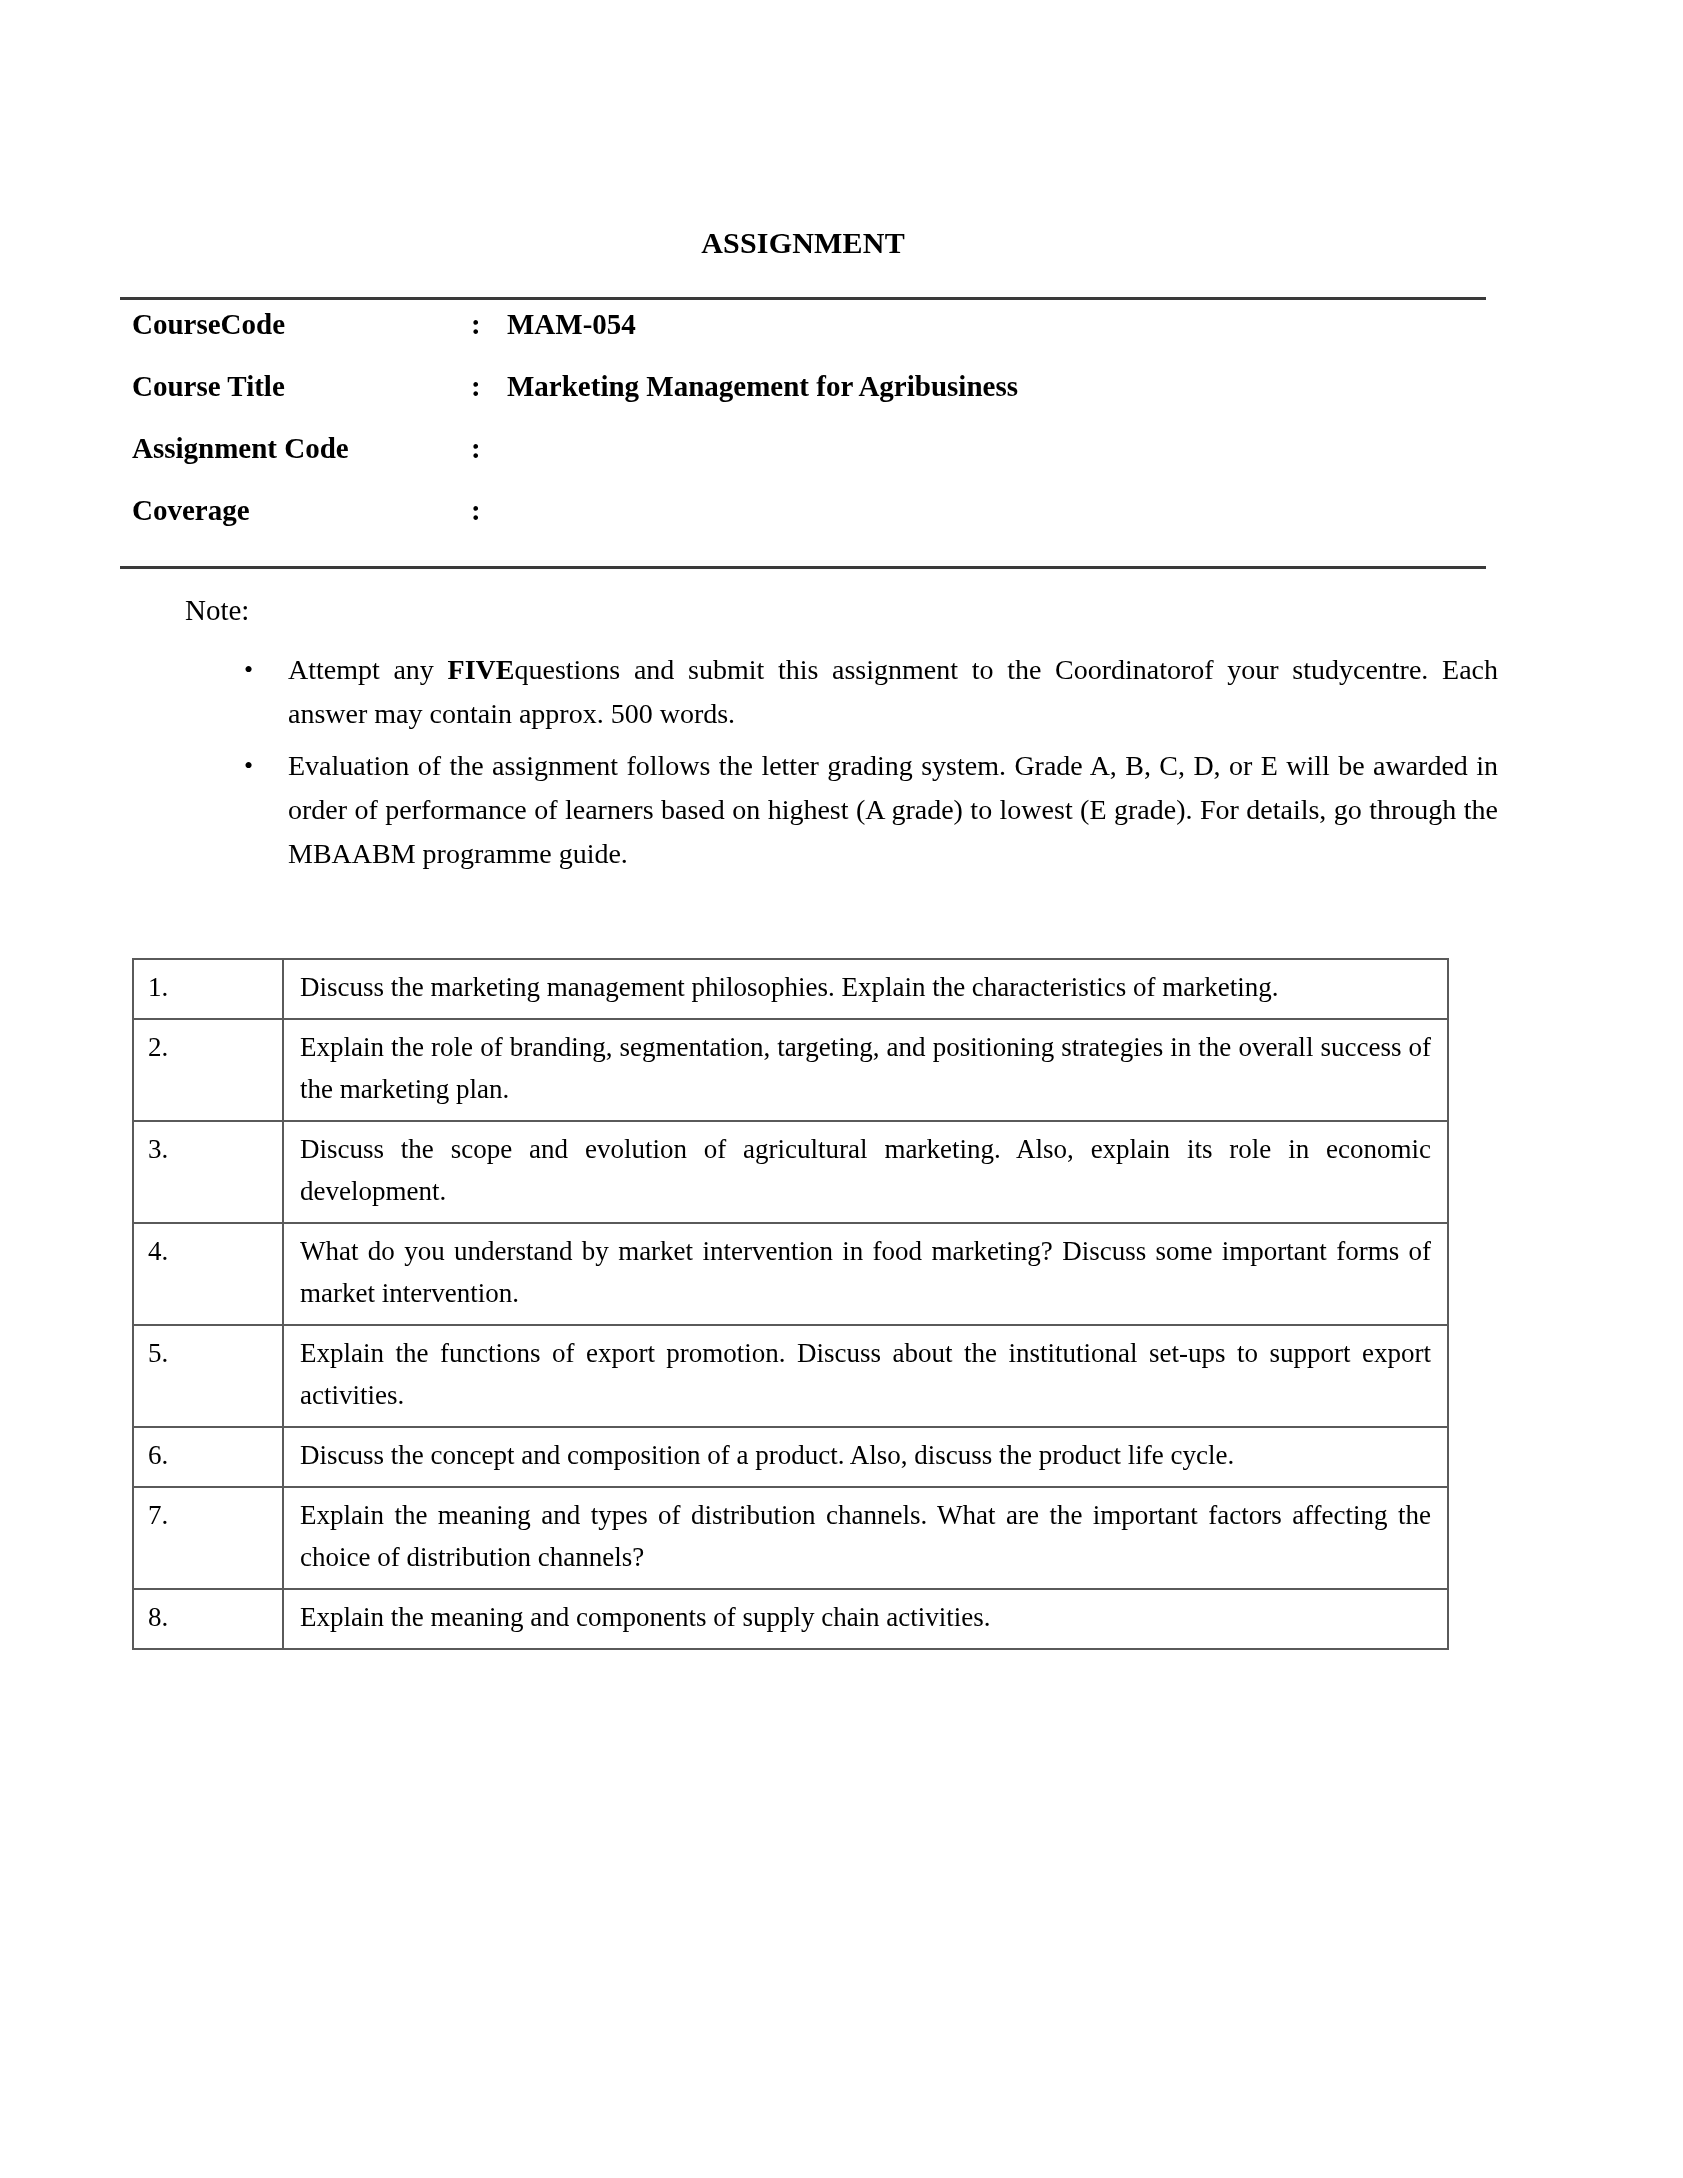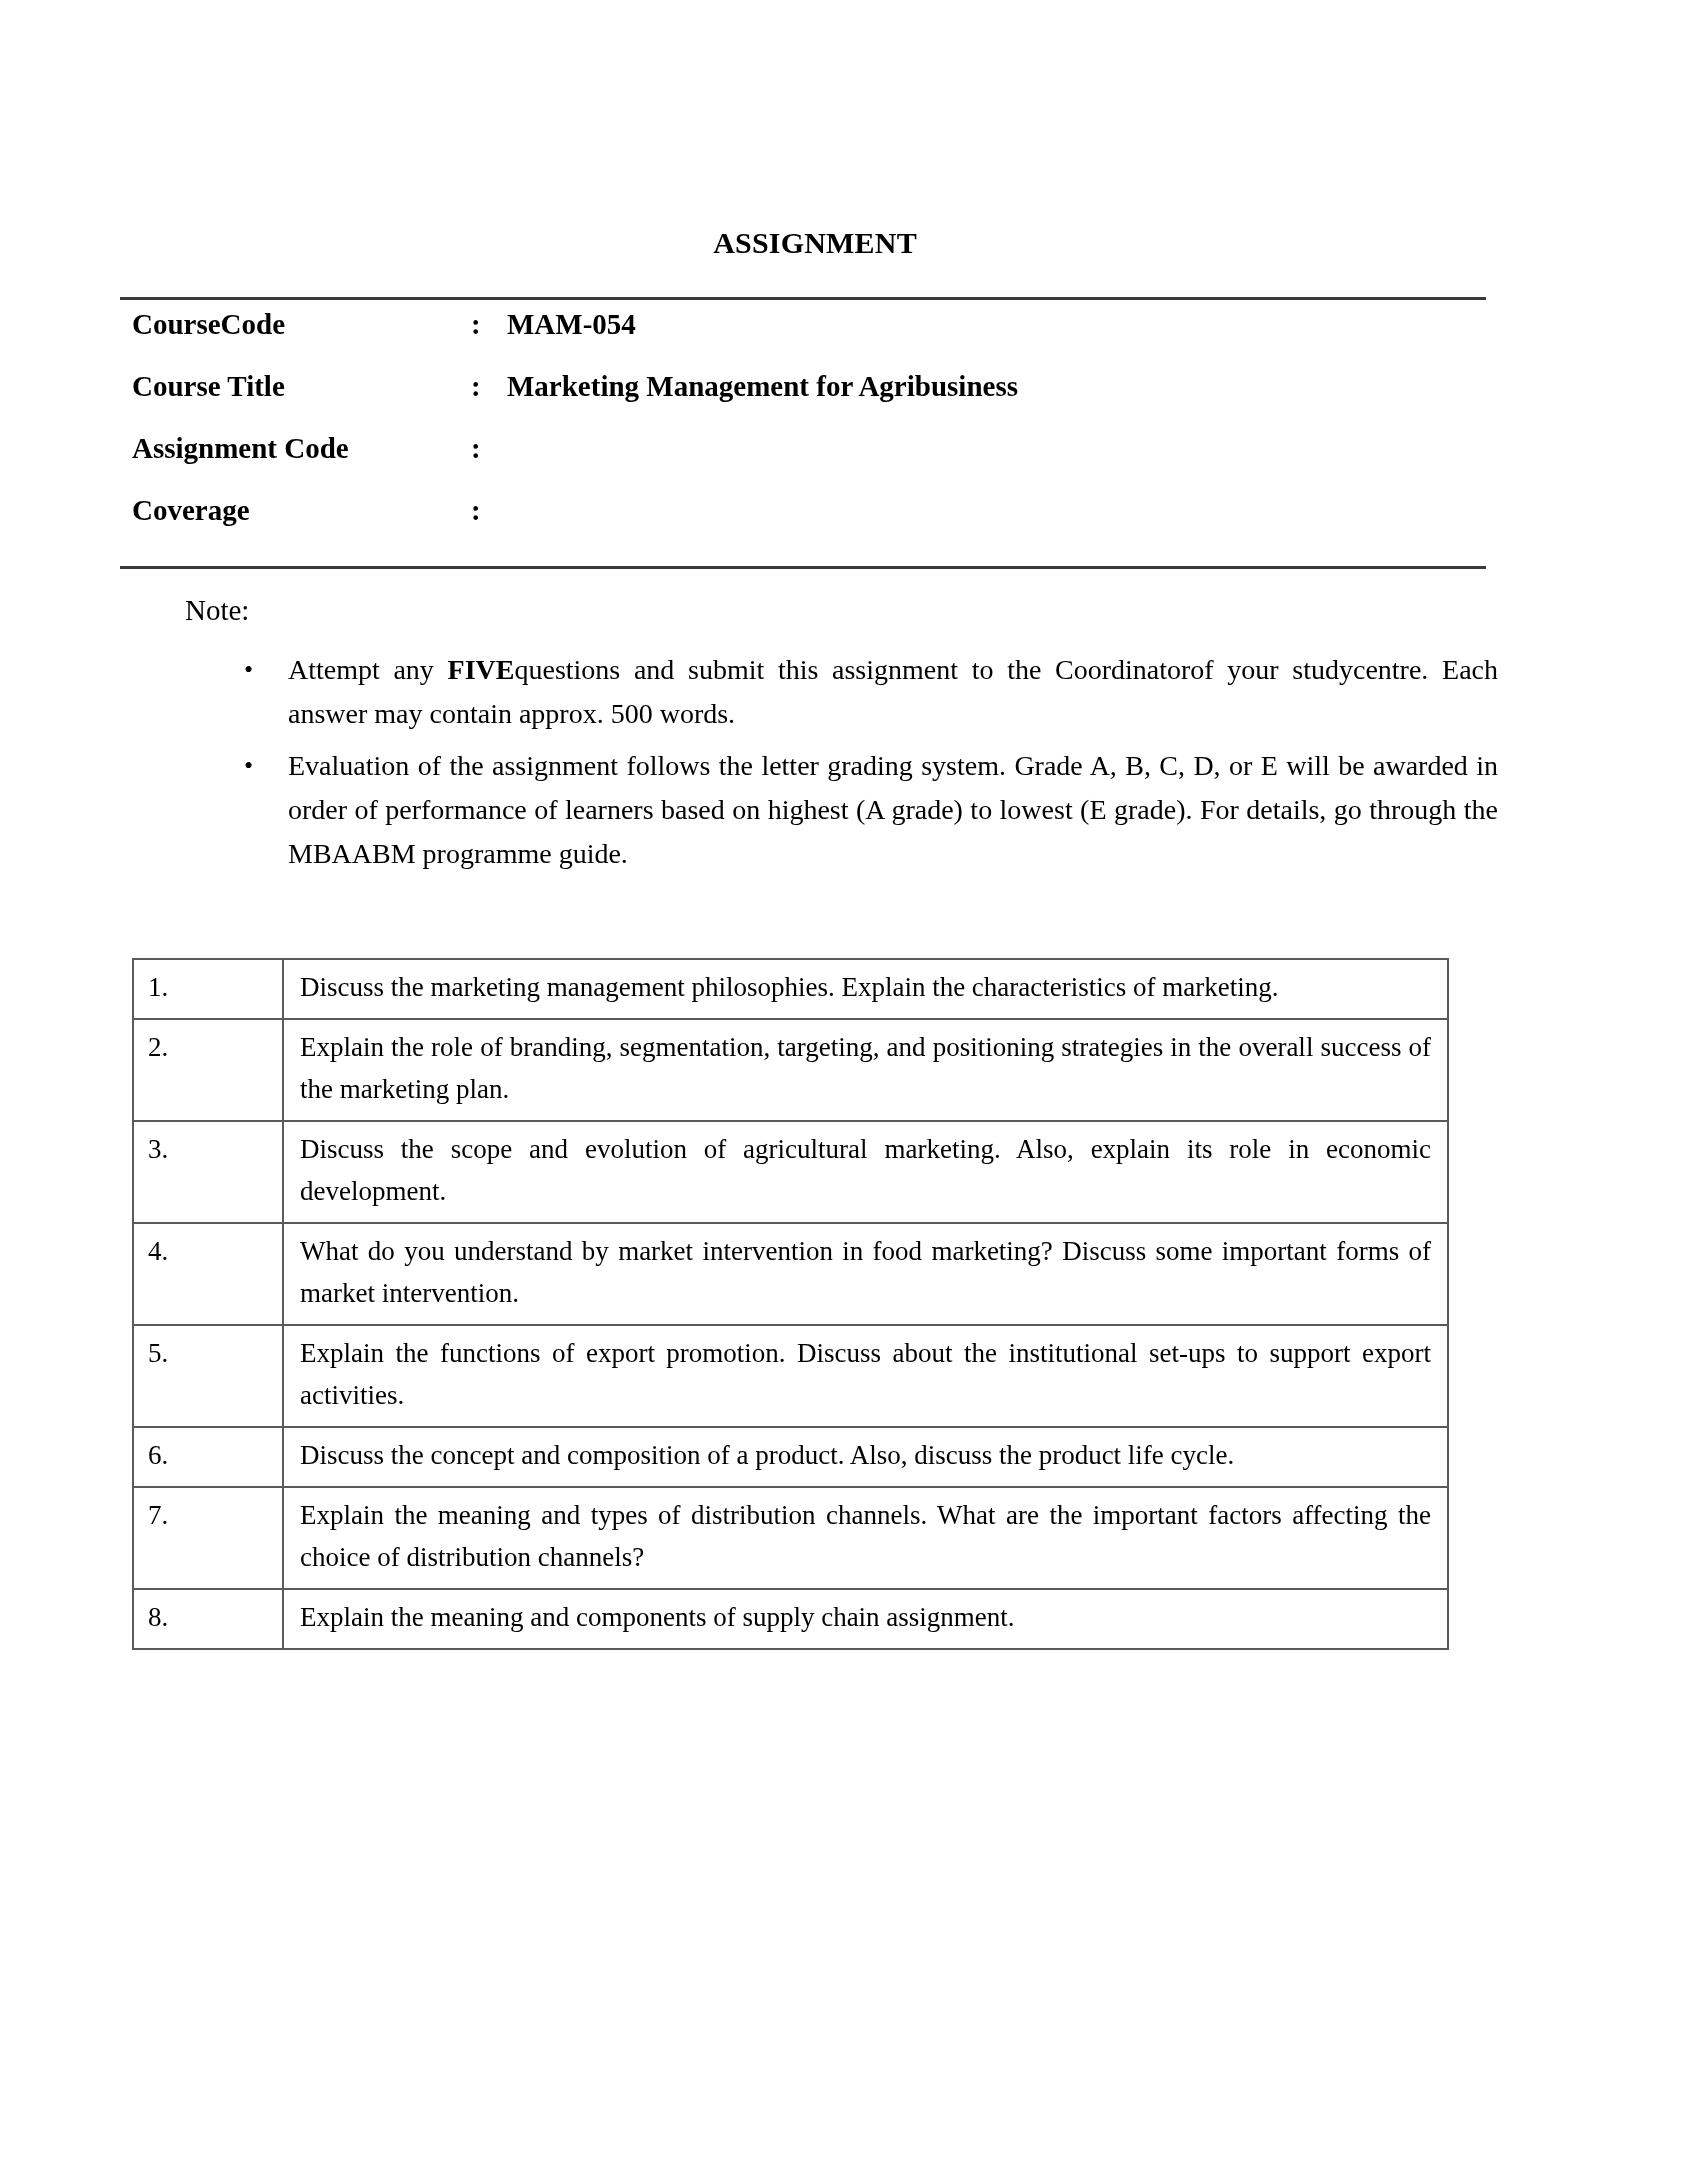--- a/index.html
+++ b/index.html
@@ -13,21 +13,21 @@
     height: 2178px;
     background: #ffffff;
     font-family: "Liberation Serif", "DejaVu Serif", serif;
     color: #000000;
     overflow: hidden;
   }
 
   
   .doc-title {
     position: absolute;
-    left: 132px;
+    left: 120px;
     top: 226px;
     width: 1366px;
     text-align: center;
     font-size: 30px;
     font-weight: bold;
     letter-spacing: 0.2px;
   }
 
   
   .meta-block {
@@ -199,19 +199,19 @@
       <tr class="single">
         <td class="q-num">6.</td>
         <td class="q-text">Discuss the concept and composition of a product. Also, discuss the product life cycle.</td>
       </tr>
       <tr>
         <td class="q-num">7.</td>
         <td class="q-text">Explain the meaning and types of distribution channels. What are the important factors affecting the choice of distribution channels?</td>
       </tr>
       <tr class="single">
         <td class="q-num">8.</td>
-        <td class="q-text">Explain the meaning and components of supply chain assignment.</td>
+        <td class="q-text">Explain the meaning and components of supply chain activities.</td>
       </tr>
     </tbody>
   </table>
 
 </div>
 
 
 </body></html>

